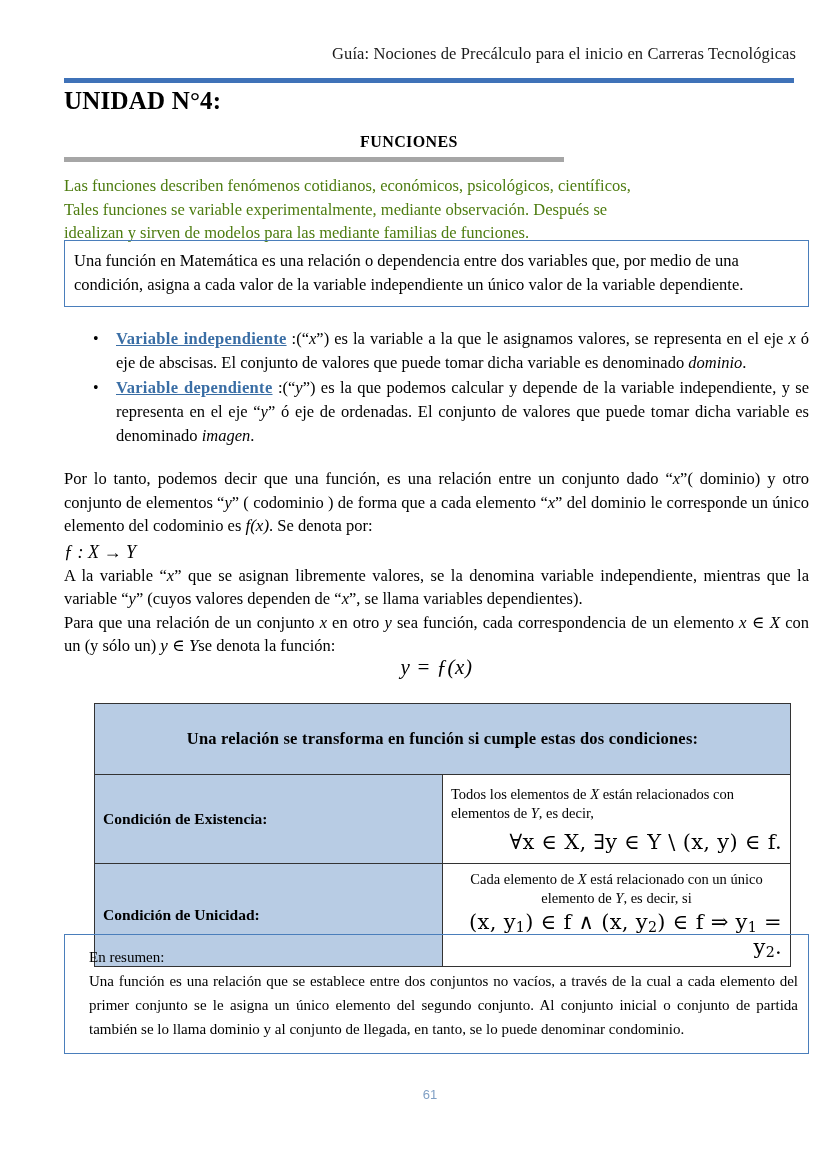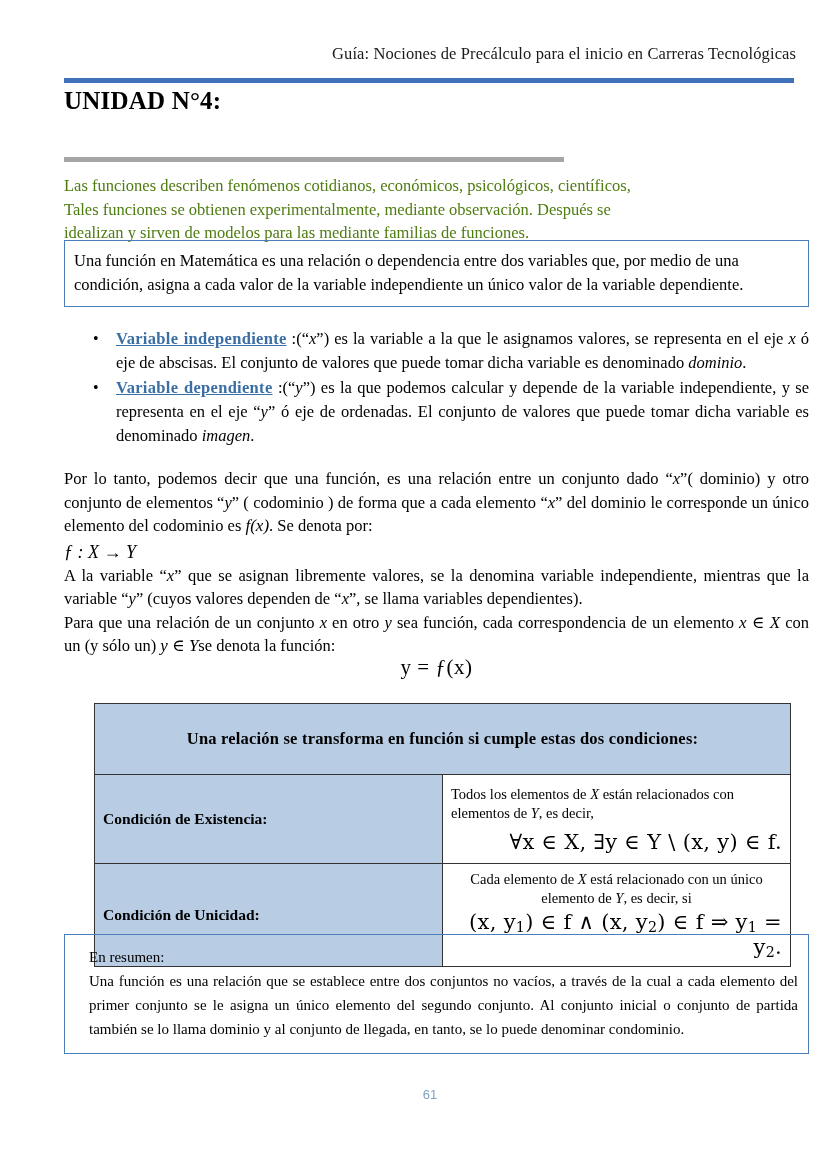--- a/index.html
+++ b/index.html
@@ -153,20 +153,21 @@
     line-height: 24px;
   }
 
   .centered-formula {
     position: absolute;
     left: 48px;
     top: 655px;
     width: 745px;
     text-align: center;
     font-size: 21px;
+    font-style: italic;
     letter-spacing: 0.5px;
   }
 
   
   .cond-table {
     position: absolute;
     left: 78px;
     top: 703px;
     width: 697px;
     border-collapse: collapse;
@@ -243,26 +244,27 @@
 <body>
 
 <div class="page">
 
   <div class="doc-header">Guía: Nociones de Precálculo para el inicio en Carreras Tecnológicas</div>
 
   <div class="blue-rule"></div>
 
   <div class="unit-title">UNIDAD N°4:</div>
 
+  <div class="section-title">FUNCIONES</div>
 
   <div class="gray-rule"></div>
 
   <div class="para intro">
     <div>Las funciones describen fenómenos cotidianos, económicos, psicológicos, científicos,</div>
-    <div>Tales funciones se obtienen experimentalmente, mediante observación. Después se</div>
+    <div>Tales funciones se variable experimentalmente, mediante observación. Después se</div>
     <div>idealizan y sirven de modelos para las mediante familias de funciones.</div>
   </div>
 
   <div class="def-box">
     <span>  Una función en Matemática es una relación o dependencia entre dos variables que, por medio de una condición, asigna a cada valor de la variable independiente un único valor de la variable dependiente.</span>
   </div>
 
   <div class="bullets">
 
     <div class="bullet-row">

